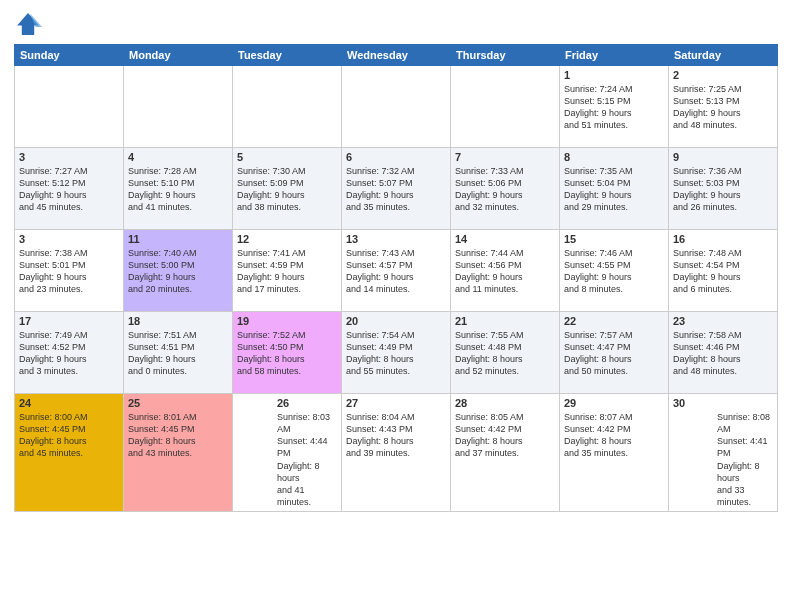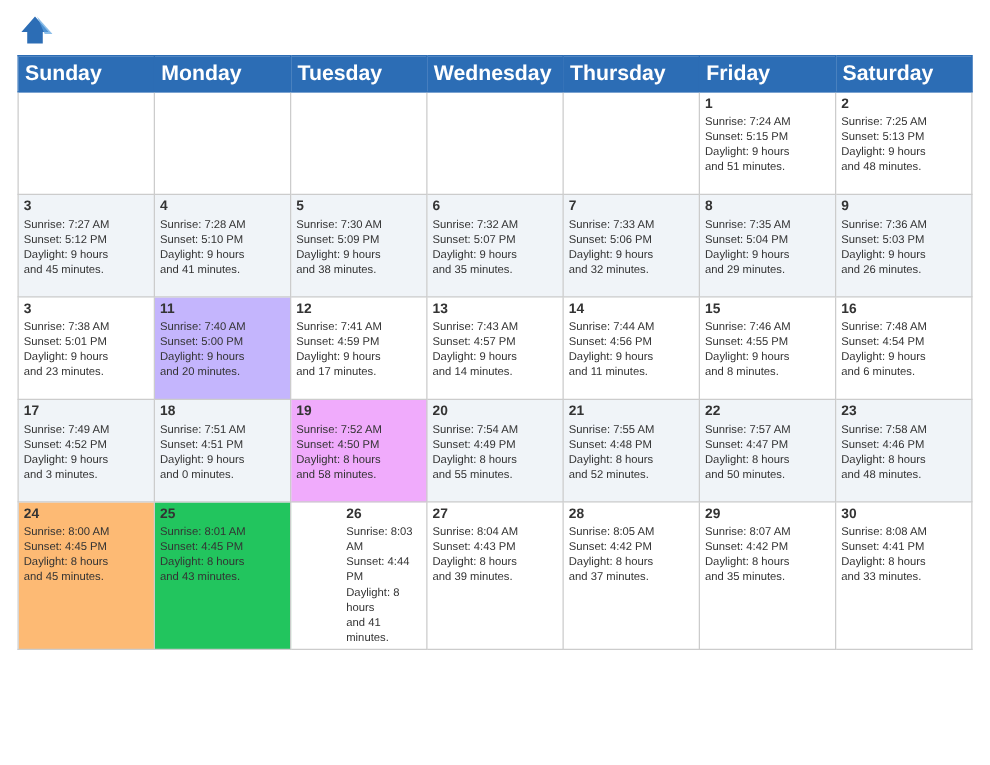--- a/index.html
+++ b/index.html
@@ -51,21 +51,21 @@
       font-size: 14px;
       color: #555;
     }
     .calendar {
       width: 100%;
       border-collapse: collapse;
     }
     .calendar th {
       background-color: #2c6db5;
       color: #fff;
-      font-size: 17px;
+      font-size: 11px;
       font-weight: bold;
       padding: 4px 5px;
       text-align: left;
       border: 1px solid #2c6db5;
     }
     .calendar td {
       border: 1px solid #ccc;
       vertical-align: top;
       padding: 3px 4px;
       width: calc(100% / 7);
@@ -297,28 +297,28 @@
           </td>
           <td style="background: rgb(240, 244, 248);">
             <span class="day-num">23</span>
             <div class="day-info" style="white-space: pre-line;">Sunrise: 7:58 AM
 Sunset: 4:46 PM
 Daylight: 8 hours
 and 48 minutes.</div>
           </td>
         </tr>
         <tr>
-          <td style="background: #fdba74;">
+          <td style="background: #eab308;">
             <span class="day-num">24</span>
             <div class="day-info" style="white-space: pre-line;">Sunrise: 8:00 AM
 Sunset: 4:45 PM
 Daylight: 8 hours
 and 45 minutes.</div>
           </td>
-          <td style="background: #22c55e;">
+          <td style="background: #fca5a5;">
             <span class="day-num">25</span>
             <div class="day-info" style="white-space: pre-line;">Sunrise: 8:01 AM
 Sunset: 4:45 PM
 Daylight: 8 hours
 and 43 minutes.</div>
           </td>
           <td style="background: rgb(255, 255, 255); padding-left: 44px;">
             <span class="day-num">26</span>
             <div class="day-info" style="white-space: pre-line;">Sunrise: 8:03 AM
 Sunset: 4:44 PM
@@ -341,21 +341,21 @@
           </td>
           <td style="background: rgb(255, 255, 255);">
             <span class="day-num">29</span>
             <div class="day-info" style="white-space: pre-line;">Sunrise: 8:07 AM
 Sunset: 4:42 PM
 Daylight: 8 hours
 and 35 minutes.</div>
           </td>
           <td style="background: rgb(255, 255, 255);">
             <span class="day-num">30</span>
-            <div class="day-info" style="white-space: pre-line;">Sunrise: 8:08 AM
+            <div class="day-info" style="white-space: pre-line; margin-left: 44px;">Sunrise: 8:08 AM
 Sunset: 4:41 PM
 Daylight: 8 hours
 and 33 minutes.</div>
           </td>
         </tr>
       </tbody>
   </table>
 </div>
 
 </body></html>

